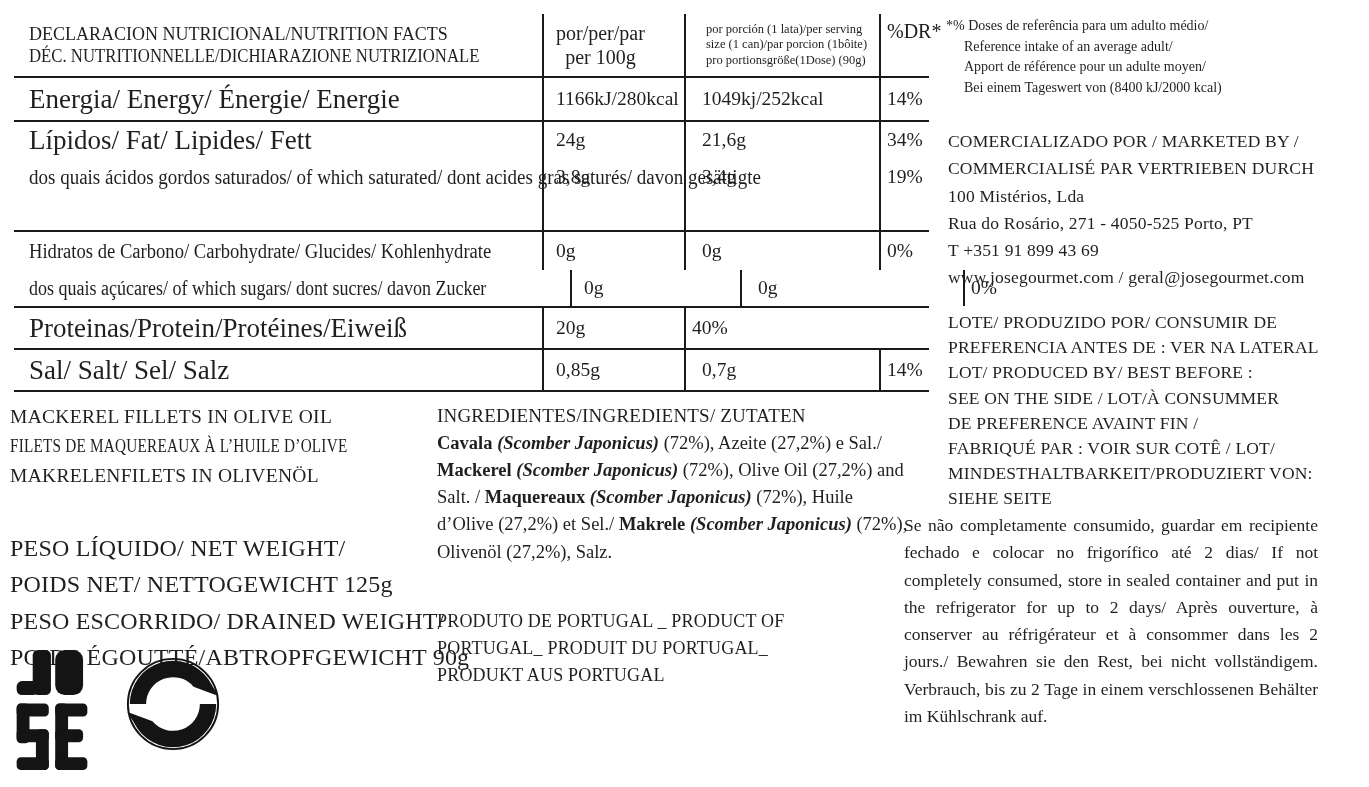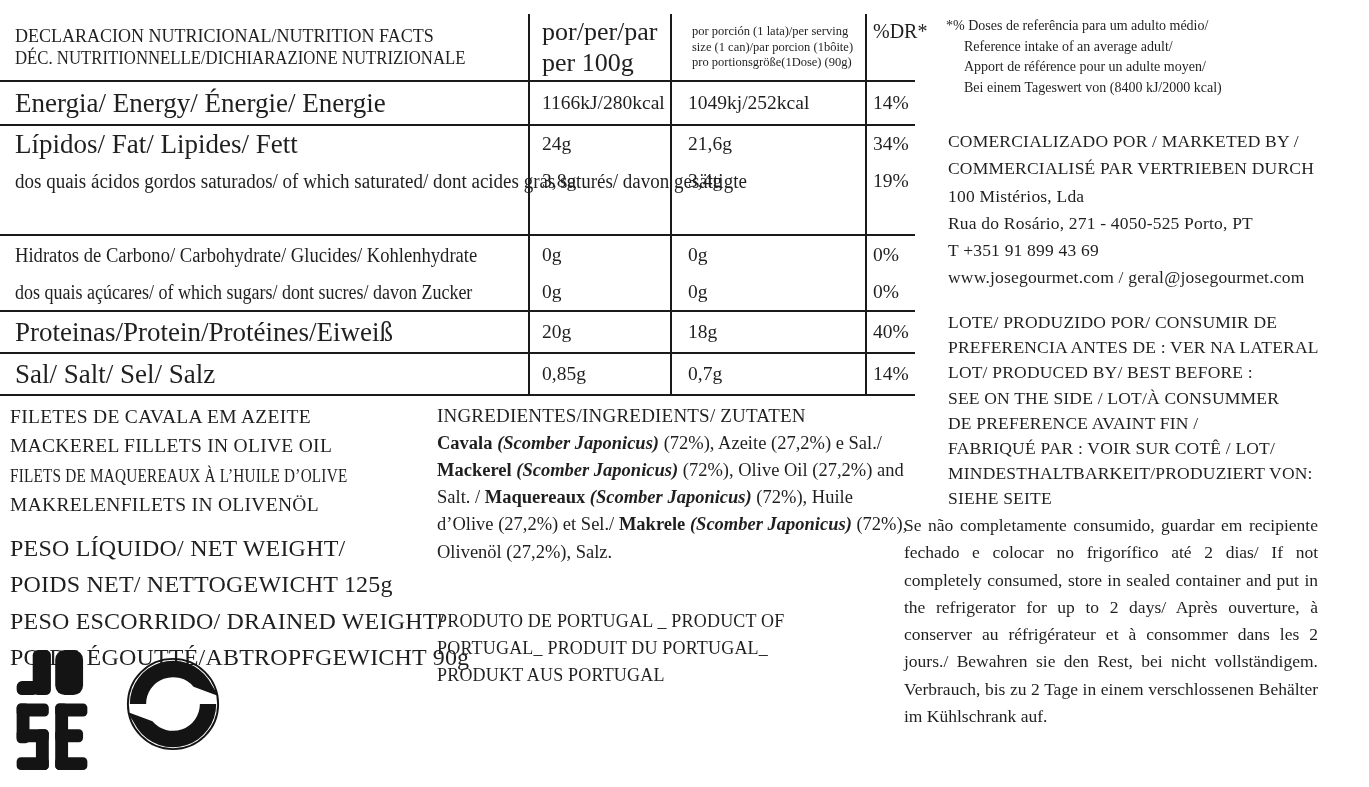--- a/index.html
+++ b/index.html
@@ -14,40 +14,40 @@
   .b { font-weight:bold; }
   .i { font-style:italic; }
   .caps { letter-spacing:.2px; }
   .cx { display:inline-block; transform-origin:0 50%; white-space:nowrap; }
   .cx95 { transform:scaleX(.95); }
   .cx93 { transform:scaleX(.93); }
   .cx90 { transform:scaleX(.90); }
   .cx78 { transform:scaleX(.78); }
 
   
-  .nutri { position:absolute; left:0; top:14px; width:915px; }
+  .nutri { position:absolute; left:14px; top:14px; width:915px; }
   .nt-group { border-bottom:2px solid #1a1a1a; }
   .nt-line { display:grid; grid-template-columns:528px 142px 195px 50px; }
   .cell { display:flex; align-items:center; padding:2px 4px 2px 12px; font-size:19.5px; }
   .cv2,.cv3,.cv4 { border-left:2px solid #1a1a1a; }
   .cv3 { padding-left:16px; }
   .cv4 { padding-left:6px; white-space:nowrap; overflow:visible; }
   .c-label { padding-left:15px; font-size:27px; }
   .c-label.sub { font-size:20px; }
   .rh-head { min-height:62px; }
   .rh-energia { min-height:42px; }
   .rh-a { min-height:36px; }
   .rh-b { min-height:72px; }
   .rh-c { min-height:38px; }
-  .rh-d { min-height:36px; }
+  .rh-d { min-height:36px;gap:28px; }
   .rh-prot { min-height:40px; }
   .rh-sal { min-height:40px; }
   .vtop { align-items:flex-start; padding-top:8px; }
   .hd-title { flex-direction:column; align-items:flex-start; justify-content:center; font-size:18px; line-height:1.25; }
-  .hd-per100 { font-size:26px; line-height:1.2; }
+  .hd-per100 { font-size:20px; line-height:1.2;text-align:center; }
   .hd-serving { font-size:12.5px; line-height:1.22; padding-left:20px; }
   .hd-dr { font-size:20px; align-items:flex-start; padding-top:6px; }
 
   
   .r-note { position:absolute; left:946px; top:16px; width:420px; font-size:14px; line-height:1.47;
             padding-left:18px; text-indent:-18px; }
   .r-marketed { position:absolute; left:948px; top:128px; width:420px; font-size:17.5px; line-height:1.56; }
   .r-lot { position:absolute; left:948px; top:310px; width:420px; font-size:17.5px; line-height:1.44; letter-spacing:.2px; }
   .r-storage { position:absolute; left:904px; top:512px; width:414px; font-size:17.5px; line-height:1.56; text-align:justify; }
 
@@ -129,21 +129,20 @@
         <div class="cell cv2">0g</div>
         <div class="cell cv3">0g</div>
         <div class="cell cv4">0%</div>
       </div>
     </div>
 
     <div class="nt-group">
       <div class="nt-line rh-prot">
         <div class="cell c-label">Proteinas/Protein/Protéines/Eiweiß</div>
         <div class="cell cv2">20g</div>
-        <div class="cell cv3">18g</div>
         <div class="cell cv4">40%</div>
       </div>
     </div>
 
     <div class="nt-group">
       <div class="nt-line rh-sal">
         <div class="cell c-label">Sal/ Salt/ Sel/ Salz</div>
         <div class="cell cv2">0,85g</div>
         <div class="cell cv3">0,7g</div>
         <div class="cell cv4">14%</div>
@@ -166,21 +165,20 @@
 PREFERENCIA ANTES DE : VER NA LATERAL
 LOT/ PRODUCED BY/ BEST BEFORE :
 SEE ON THE SIDE /  LOT/À CONSUMMER
 DE PREFERENCE AVAINT FIN /
 FABRIQUÉ PAR : VOIR SUR COTÊ / LOT/
 MINDESTHALTBARKEIT/PRODUZIERT VON:
 SIEHE SEITE</p>
   <p class="r-storage">Se não completamente consumido, guardar em recipiente fechado e colocar no frigorífico até 2 dias/ If not completely consumed, store in sealed container and put in the refrigerator for up to 2 days/ Après ouverture, à conserver au réfrigérateur et à consommer dans les 2 jours./ Bewahren sie den Rest, bei nicht vollständigem. Verbrauch, bis zu 2 Tage in einem verschlossenen Behälter im Kühlschrank auf.</p>
 
   <section class="p-title">
-    <div>FILETES DE CAVALA EM AZEITE</div>
     <div>MACKEREL FILLETS IN OLIVE OIL</div>
     <div><span class="cx cx78">FILETS DE MAQUEREAUX À L’HUILE D’OLIVE</span></div>
     <div>MAKRELENFILETS IN OLIVENÖL</div>
   </section>
 
   <p class="p-weights pre">PESO LÍQUIDO/ NET WEIGHT/
 POIDS NET/ NETTOGEWICHT 125g
 PESO ESCORRIDO/ DRAINED WEIGHT/
 POIDS ÉGOUTTÉ/ABTROPFGEWICHT 90g</p>
 

